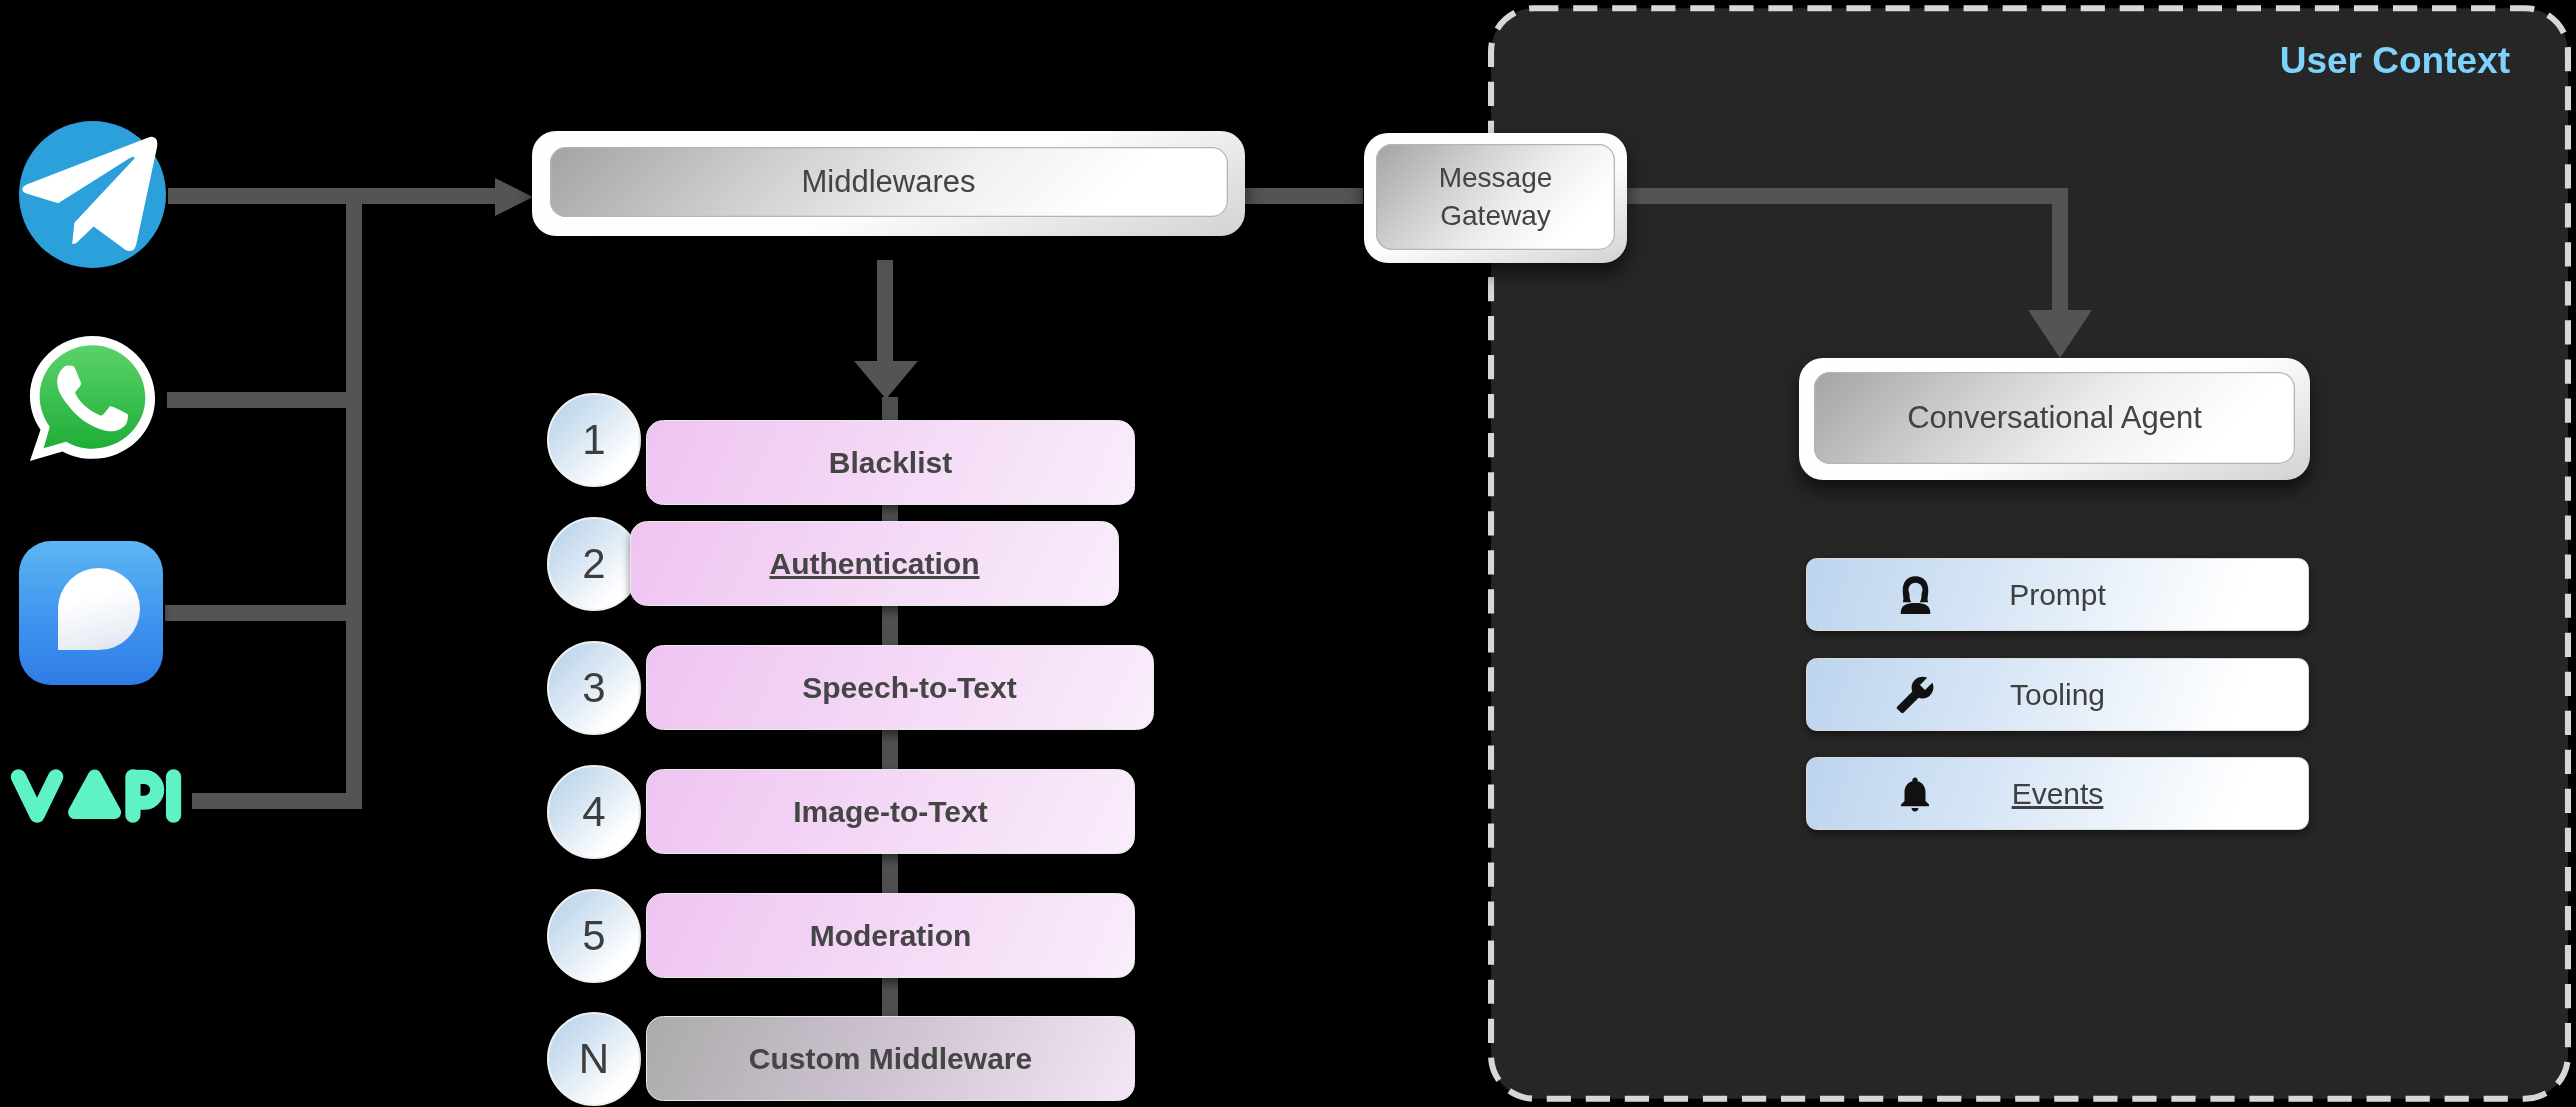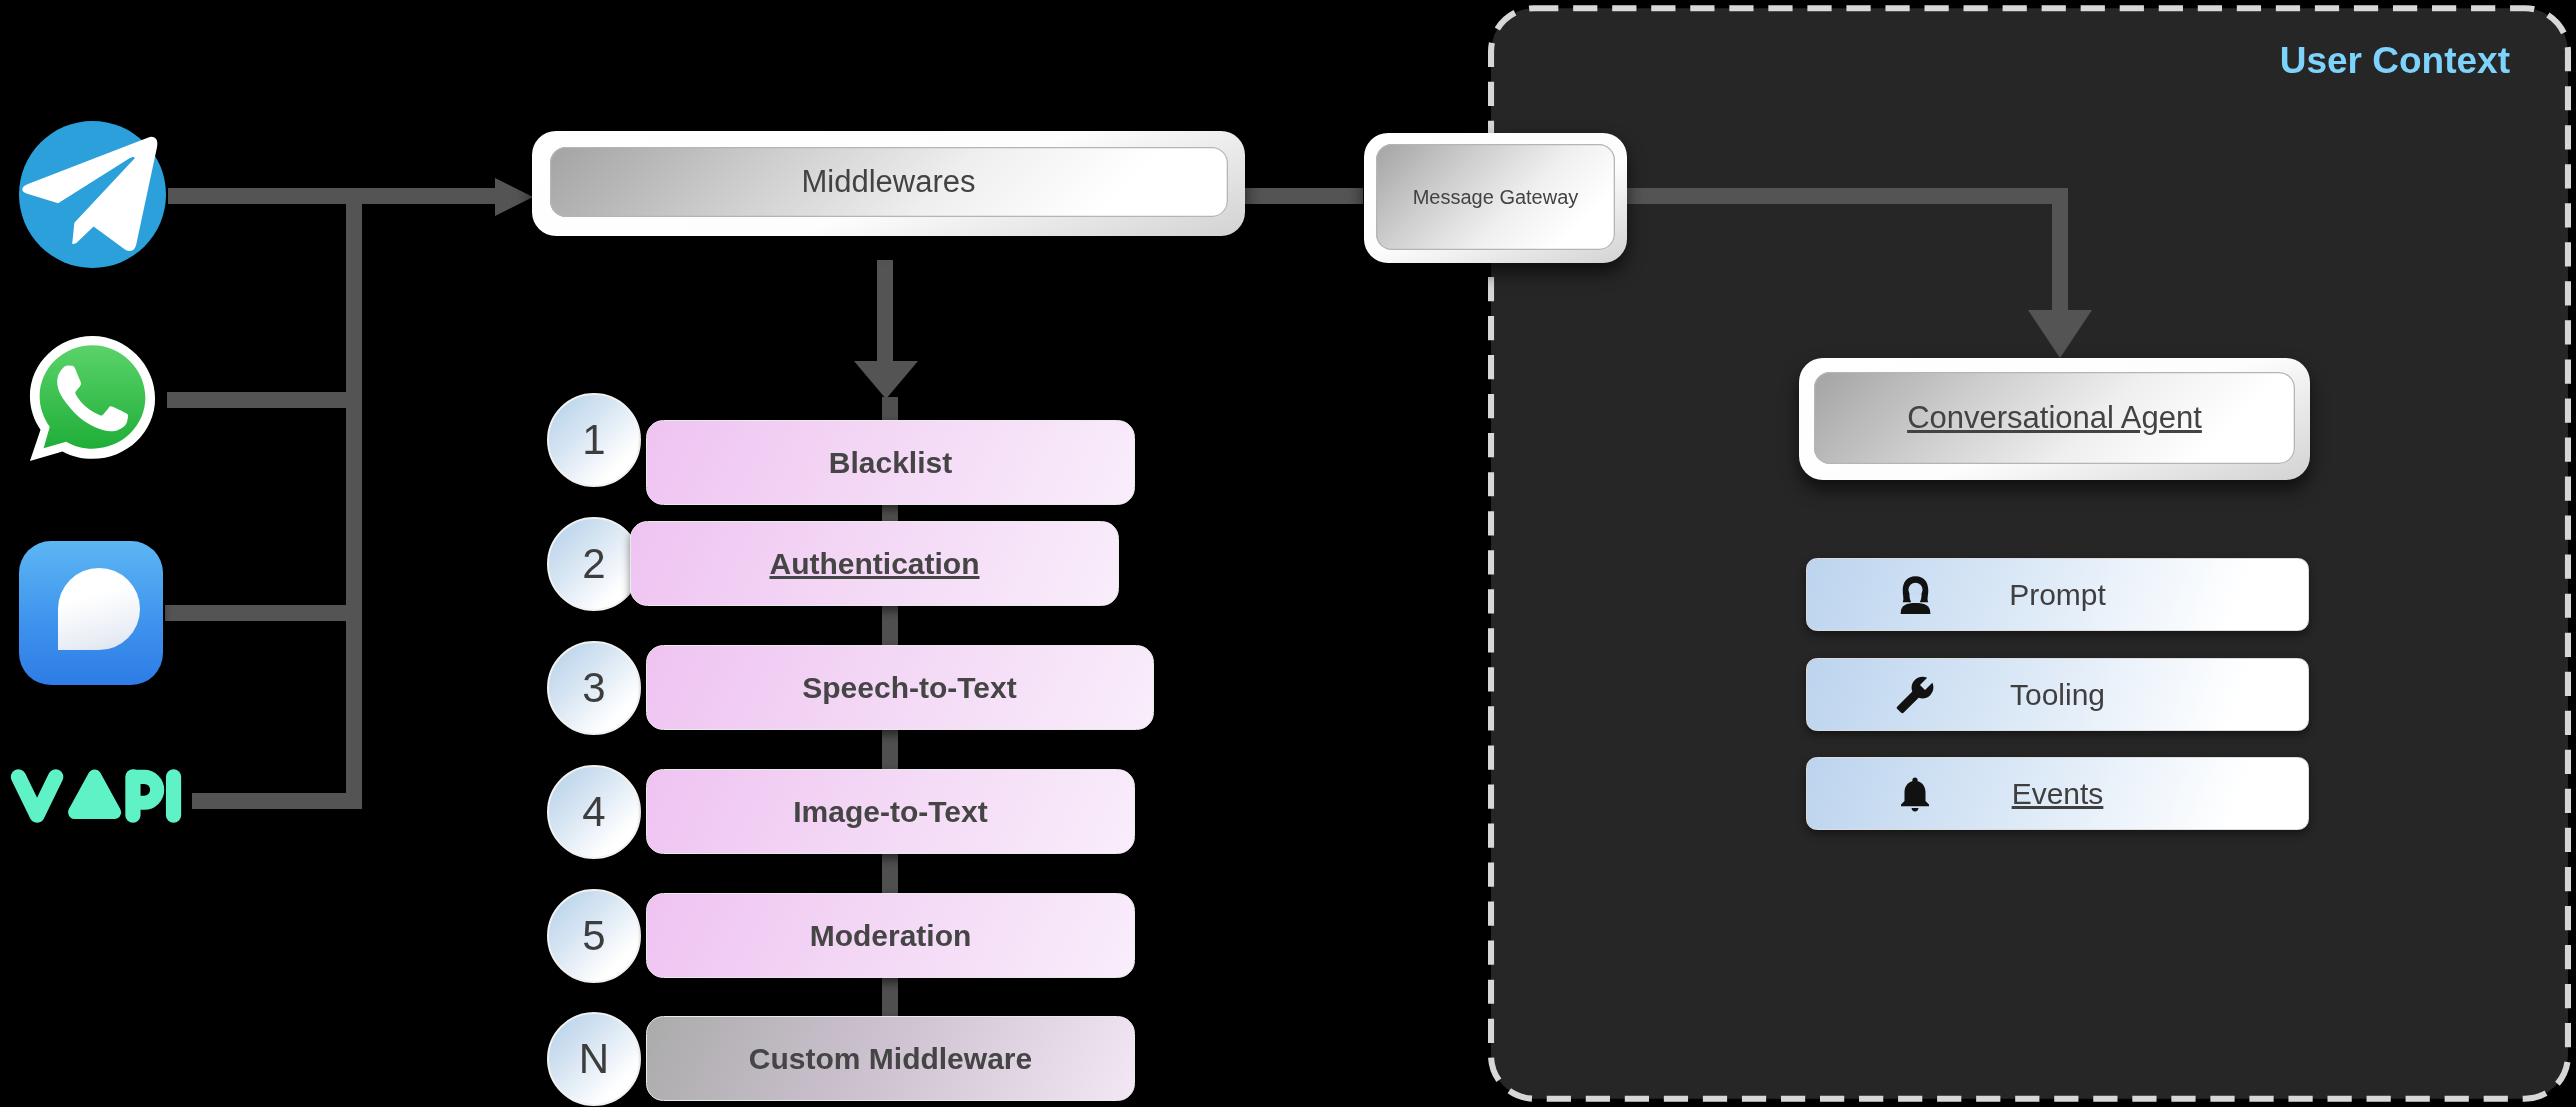--- a/index.html
+++ b/index.html
@@ -147,21 +147,21 @@
       <path d="M290 16 L290 84" stroke-width="27"></path>
     </g>
   </svg>
 </div>
 
 <div class="metal" style="left:532px;top:131px;width:713px;height:105px;">
   <div class="inner" style="left:17.5px;top:16px;right:17.5px;bottom:19px;font-size:31px;">Middlewares</div>
 </div>
 
 <div class="metal" style="left:1364px;top:133px;width:263px;height:130px;">
-  <div class="inner" style="left:12px;top:11.4px;right:12px;bottom:13.5px;font-size:20px;line-height:38px;padding:0 6.7px;">Message Gateway</div>
+  <div class="inner" style="left:12px;top:11.4px;right:12px;bottom:13.5px;font-size:28px;line-height:38px;padding:0 6.7px;">Message Gateway</div>
 </div>
 
 <div class="step-circle" style="left:547px;top:393px;">1</div>
 <div class="pill" style="left:646px;top:420px;">Blacklist</div>
 
 <div class="step-circle" style="left:547px;top:517px;">2</div>
 <div class="pill" style="left:630px;top:521px;text-decoration:underline;">Authentication</div>
 
 <div class="step-circle" style="left:547px;top:641px;">3</div>
 <div class="pill" style="left:646px;top:645px;padding-left:19px;">Speech-to-Text</div>
@@ -169,21 +169,21 @@
 <div class="step-circle" style="left:547px;top:765px;">4</div>
 <div class="pill" style="left:646px;top:769px;">Image-to-Text</div>
 
 <div class="step-circle" style="left:547px;top:889px;">5</div>
 <div class="pill" style="left:646px;top:893px;">Moderation</div>
 
 <div class="step-circle" style="left:547px;top:1012px;">N</div>
 <div class="pill gray" style="left:646px;top:1016px;">Custom Middleware</div>
 
 <div class="metal" style="left:1799px;top:358px;width:511px;height:122px;">
-  <div class="inner" style="left:15px;top:13.5px;right:15px;bottom:16px;font-size:31px;text-decoration:underline;">Conversational Agent</div>
+  <div class="inner" style="left:15px;top:13.5px;right:15px;bottom:16px;font-size:31px;">Conversational Agent</div>
 </div>
 
 <div class="feature-bar" style="left:1806px;top:527px;">
   <span class="bar-icon">
     <svg width="43" height="43" viewBox="0 0 64 64">
       <path fill="#111111" d="M32 5 C18.5 5 13 15 13 25.5 C13 33.5 15.2 38 13 43.5 L25.5 43.5 C22.5 37.5 22.6 30.5 23.6 25.5 L40.4 25.5 C41.4 30.5 41.5 37.5 38.5 43.5 L51 43.5 C48.8 38 51 33.5 51 25.5 C51 15 45.5 5 32 5 Z"></path>
       <circle cx="32" cy="25" r="10.5" fill="#c9dcf1"></circle>
       <path fill="#111111" d="M10 59 C10 47.5 19.5 44.5 32 44.5 C44.5 44.5 54 47.5 54 59 L54 61 L10 61 Z"></path>
     </svg>
   </span>

